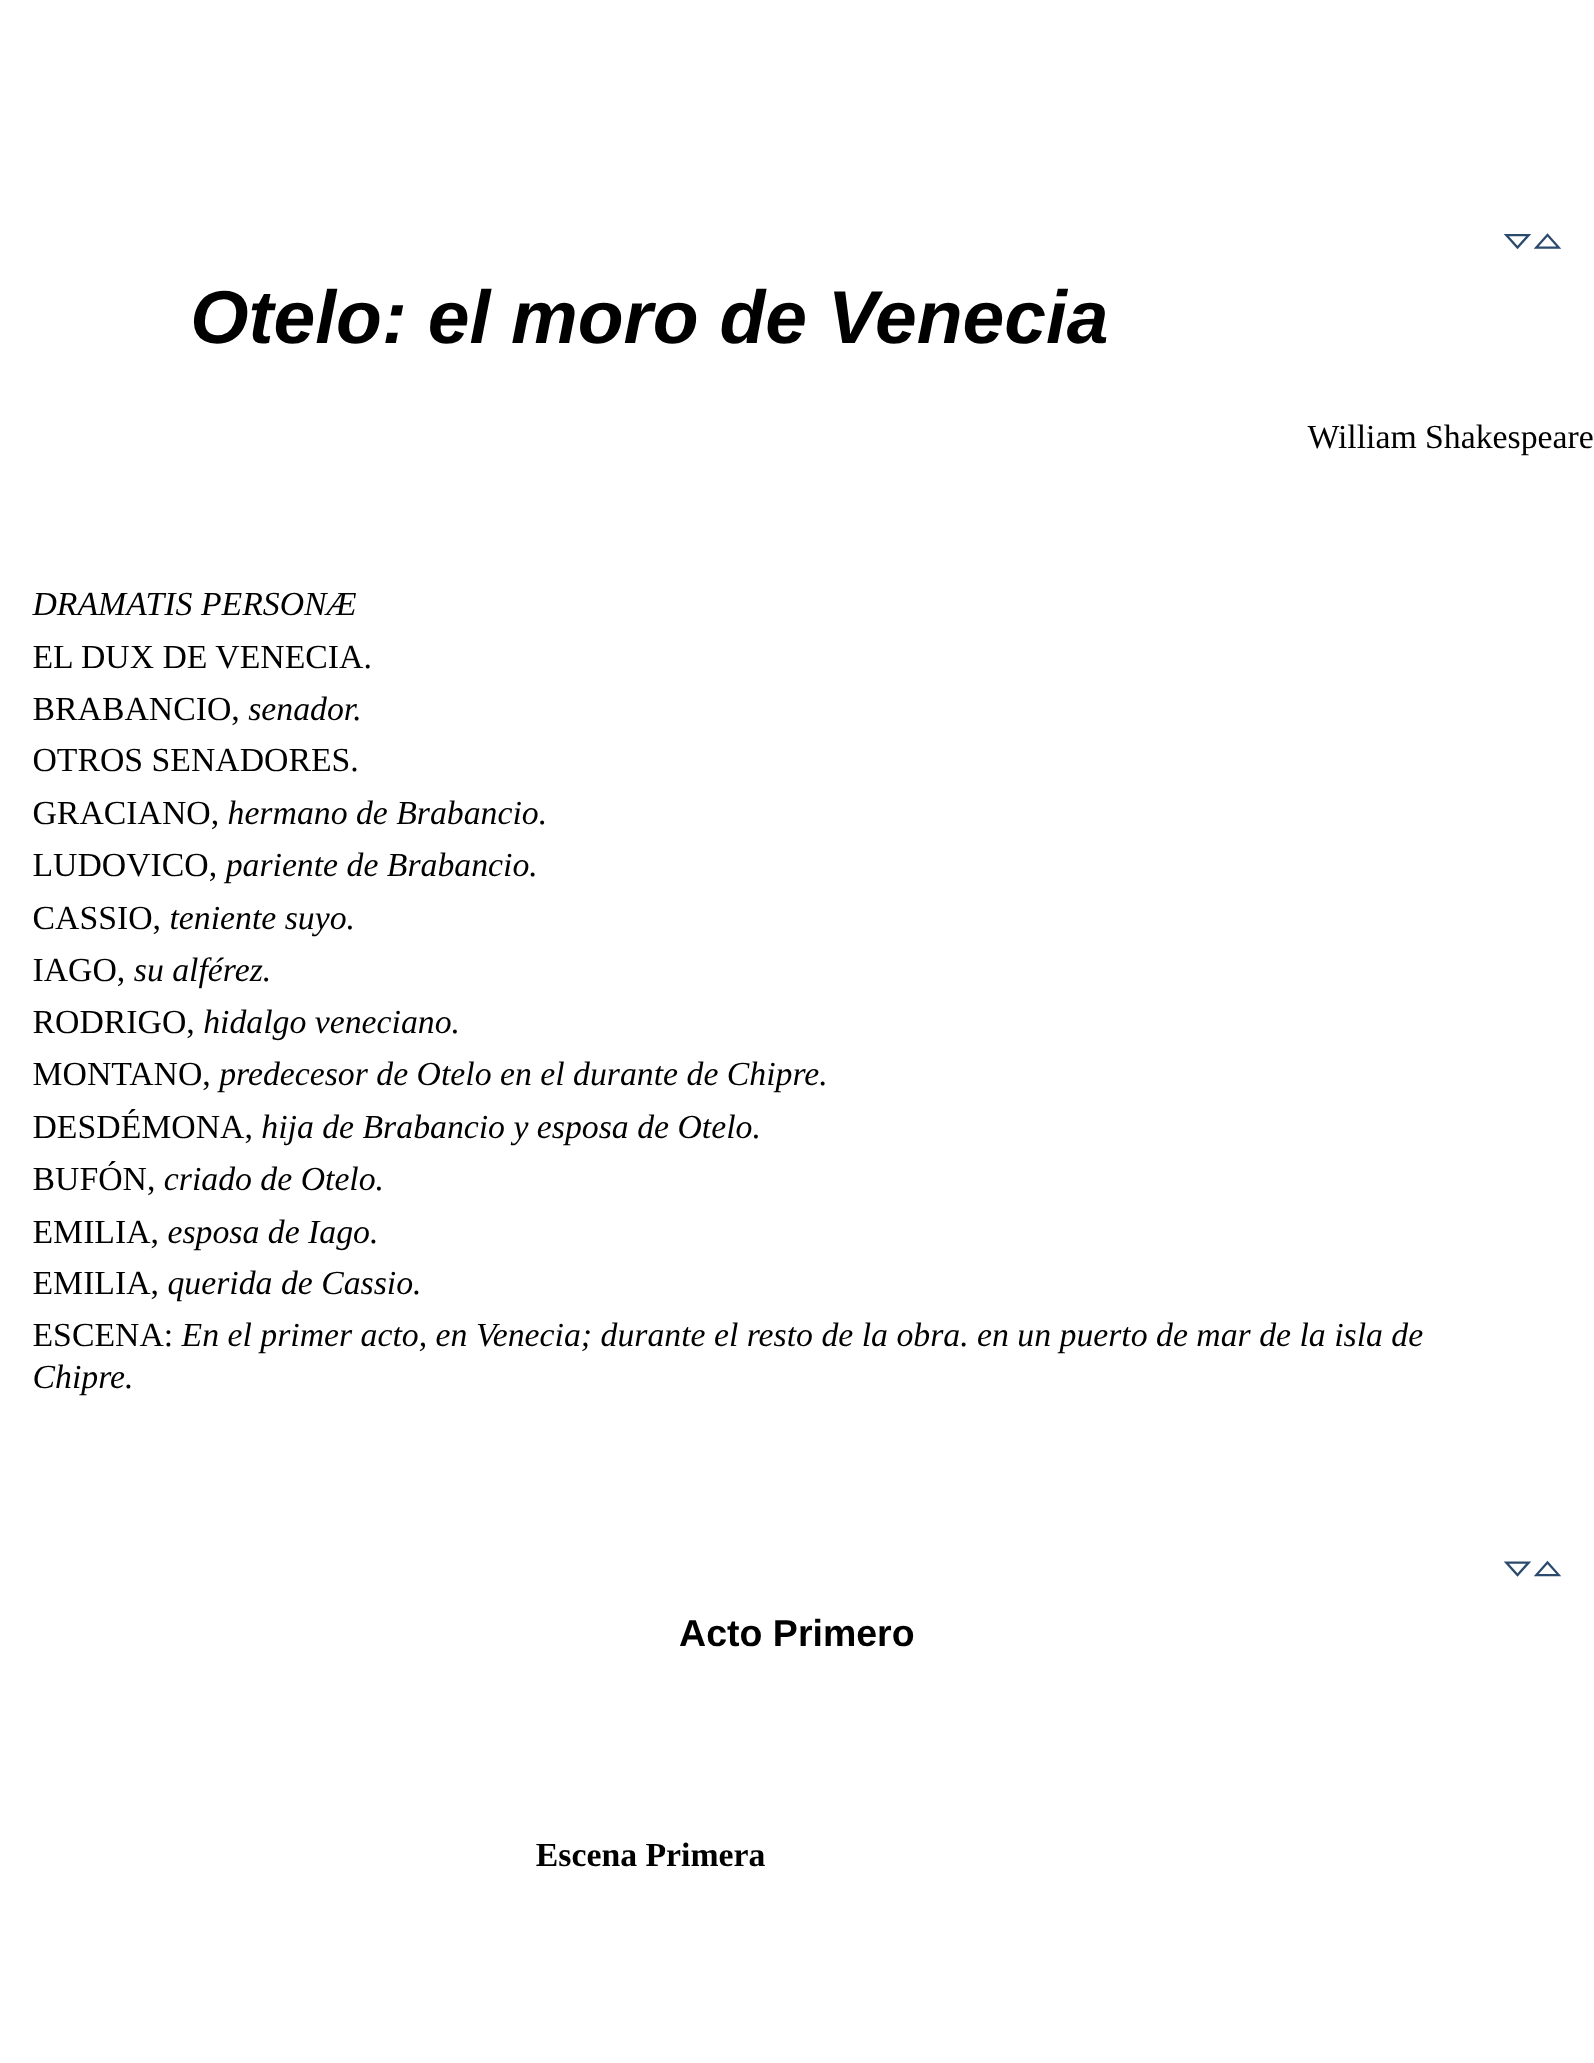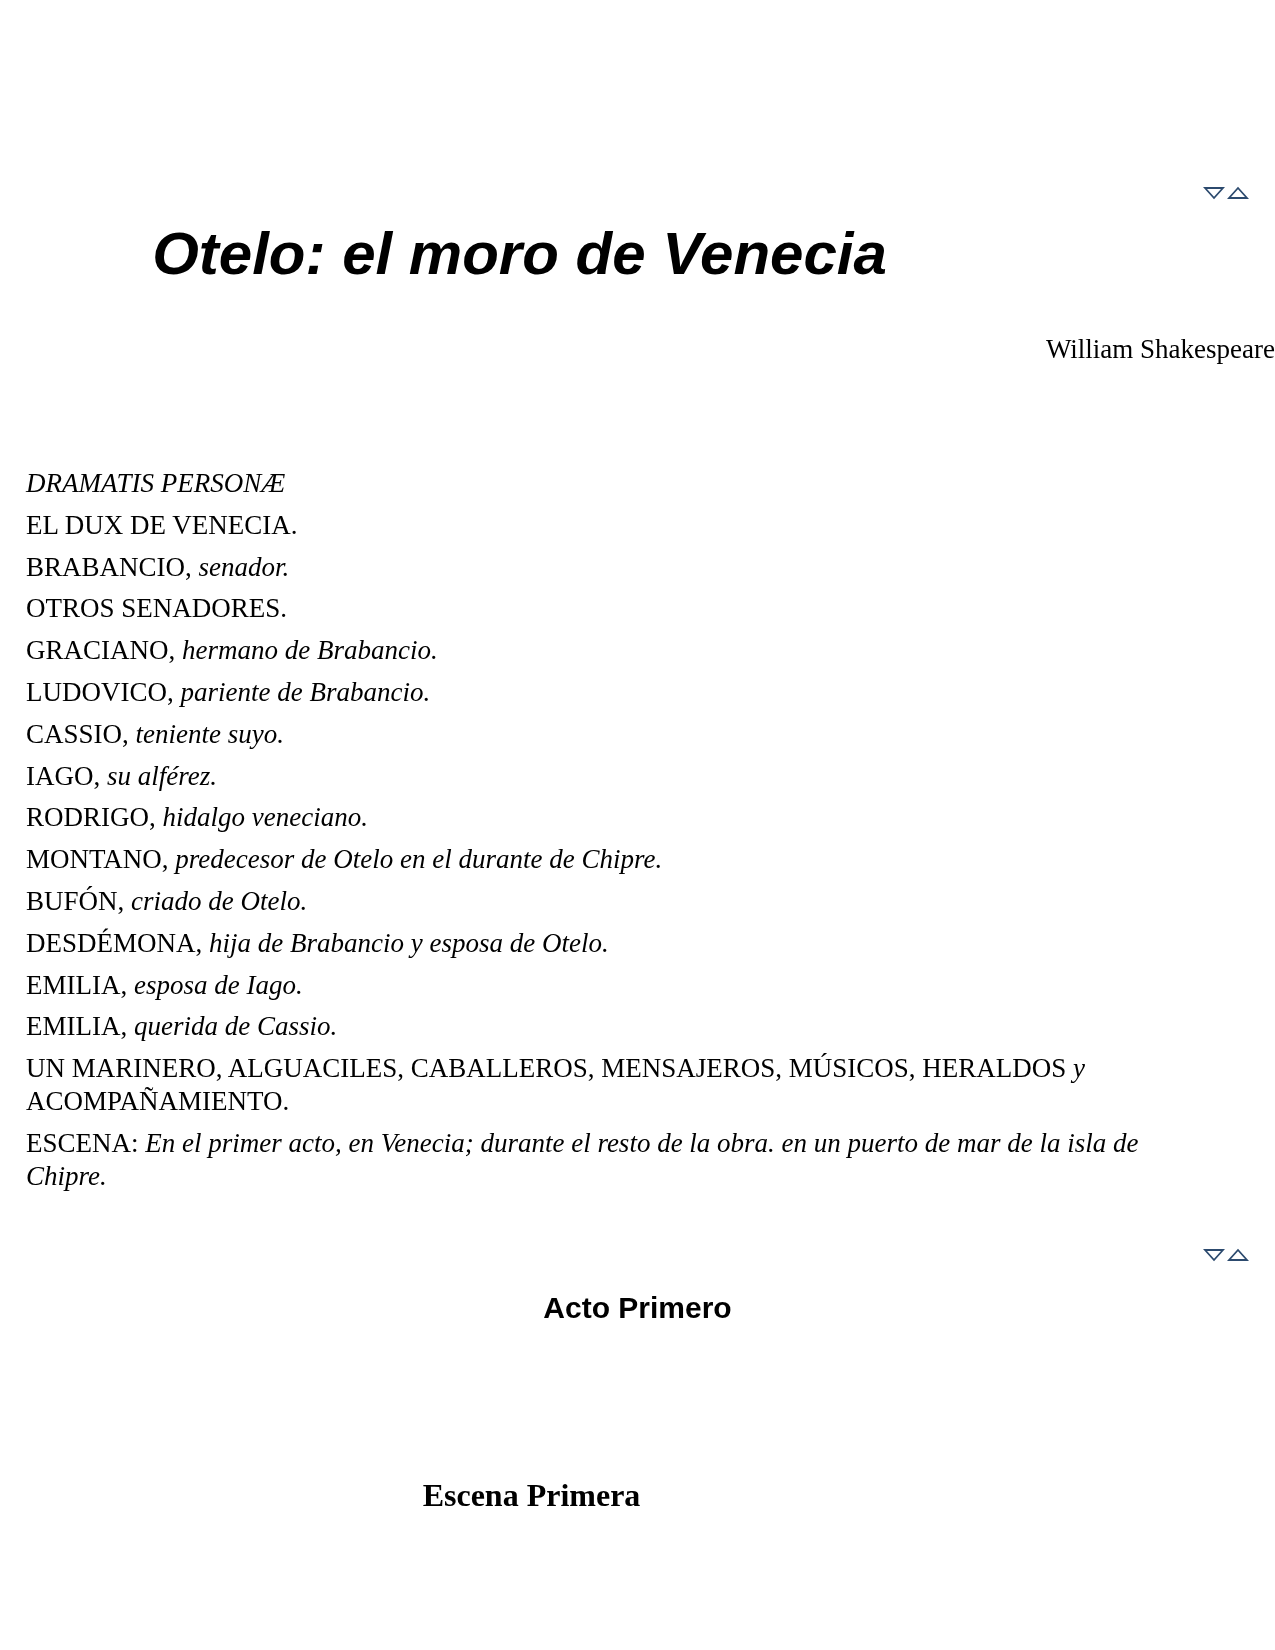--- a/index.html
+++ b/index.html
@@ -30,21 +30,21 @@
     .cast .row.wrap { margin-bottom: 8.8px; }
     .cast .heading { font-style: italic; }
     .cast i { font-style: italic; }
     .act-title {
       position: absolute; top: 1280px; left: 0; width: 1275px; text-align: center;
       font-family: "Liberation Sans", "DejaVu Sans", sans-serif;
       font-weight: bold; font-size: 30px; line-height: 56px; margin: 0;
     }
     .scene-title {
       position: absolute; top: 1466px; left: 0; width: 1037px; text-align: center;
-      font-weight: bold; font-size: 32px; line-height: 32px; margin: 13px;
+      font-weight: bold; font-size: 27px; line-height: 32px; margin: 2px;
     }
   </style>
 </head>
 <body>
 
 <div class="nav-arrows nav-top">
   <svg class="arrow" viewBox="0 0 22 14">
     <polygon points="2,2 20,2 11,12" fill="none" stroke="#2c4a6e" stroke-width="1.8"></polygon>
   </svg>
   <svg class="arrow" viewBox="0 0 22 14">
@@ -61,26 +61,25 @@
 
   <div class="row"><span>EL DUX DE VENECIA.</span></div>
   <div class="row"><span>BRABANCIO, </span><i>senador.</i></div>
   <div class="row"><span>OTROS SENADORES.</span></div>
   <div class="row"><span>GRACIANO, </span><i>hermano de Brabancio.</i></div>
   <div class="row"><span>LUDOVICO, </span><i>pariente de Brabancio.</i></div>
   <div class="row"><span>CASSIO, </span><i>teniente suyo.</i></div>
   <div class="row"><span>IAGO, </span><i>su alférez.</i></div>
   <div class="row"><span>RODRIGO, </span><i>hidalgo veneciano.</i></div>
   <div class="row"><span>MONTANO, </span><i>predecesor de Otelo en el durante de Chipre.</i></div>
+  <div class="row"><span>DESDÉMONA, </span><i>hija de Brabancio y esposa de Otelo.</i></div>
   <div class="row"><span>BUFÓN, </span><i>criado de Otelo.</i></div>
-  <div class="row"><span>DESDÉMONA, </span><i>hija de Brabancio y esposa de Otelo.</i></div>
   <div class="row"><span>EMILIA, </span><i>esposa de Iago.</i></div>
   <div class="row"><span>EMILIA, </span><i>querida de Cassio.</i></div>
 
-  <div class="row wrap"><span>UN MARINERO, ALGUACILES, CABALLEROS, MENSAJEROS, MÚSICOS, HERALDOS </span><i>y</i><span> ACOMPAÑAMIENTO.</span></div>
 
   <div class="row wrap"><span>ESCENA: </span><i>En el primer acto, en Venecia; durante el resto de la obra. en un puerto de mar de la isla de Chipre.</i></div>
 </div>
 
 <div class="nav-arrows nav-bottom">
   <svg class="arrow" viewBox="0 0 22 14">
     <polygon points="2,2 20,2 11,12" fill="none" stroke="#2c4a6e" stroke-width="1.8"></polygon>
   </svg>
   <svg class="arrow" viewBox="0 0 22 14">
     <polygon points="2,12 20,12 11,2" fill="none" stroke="#2c4a6e" stroke-width="1.8"></polygon>

